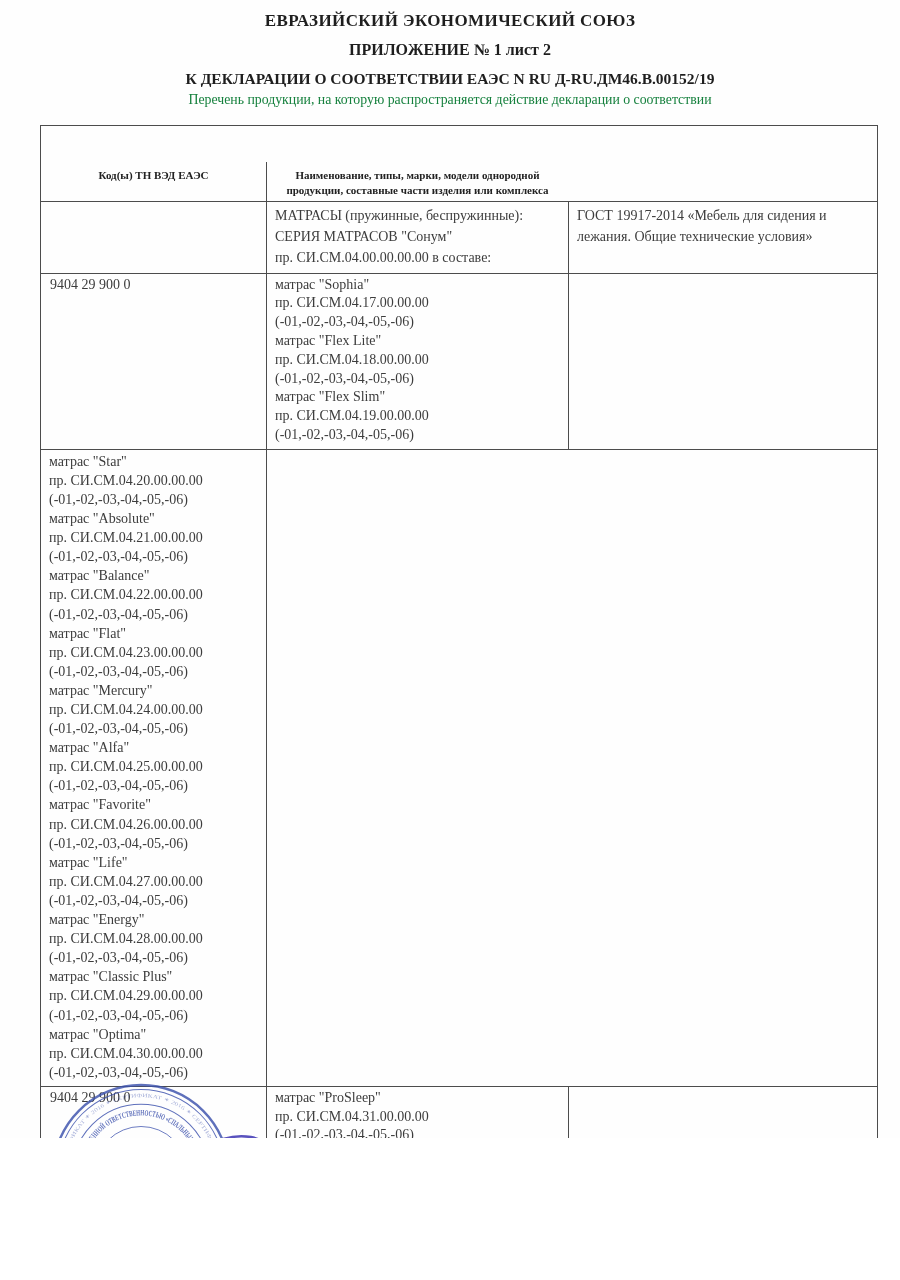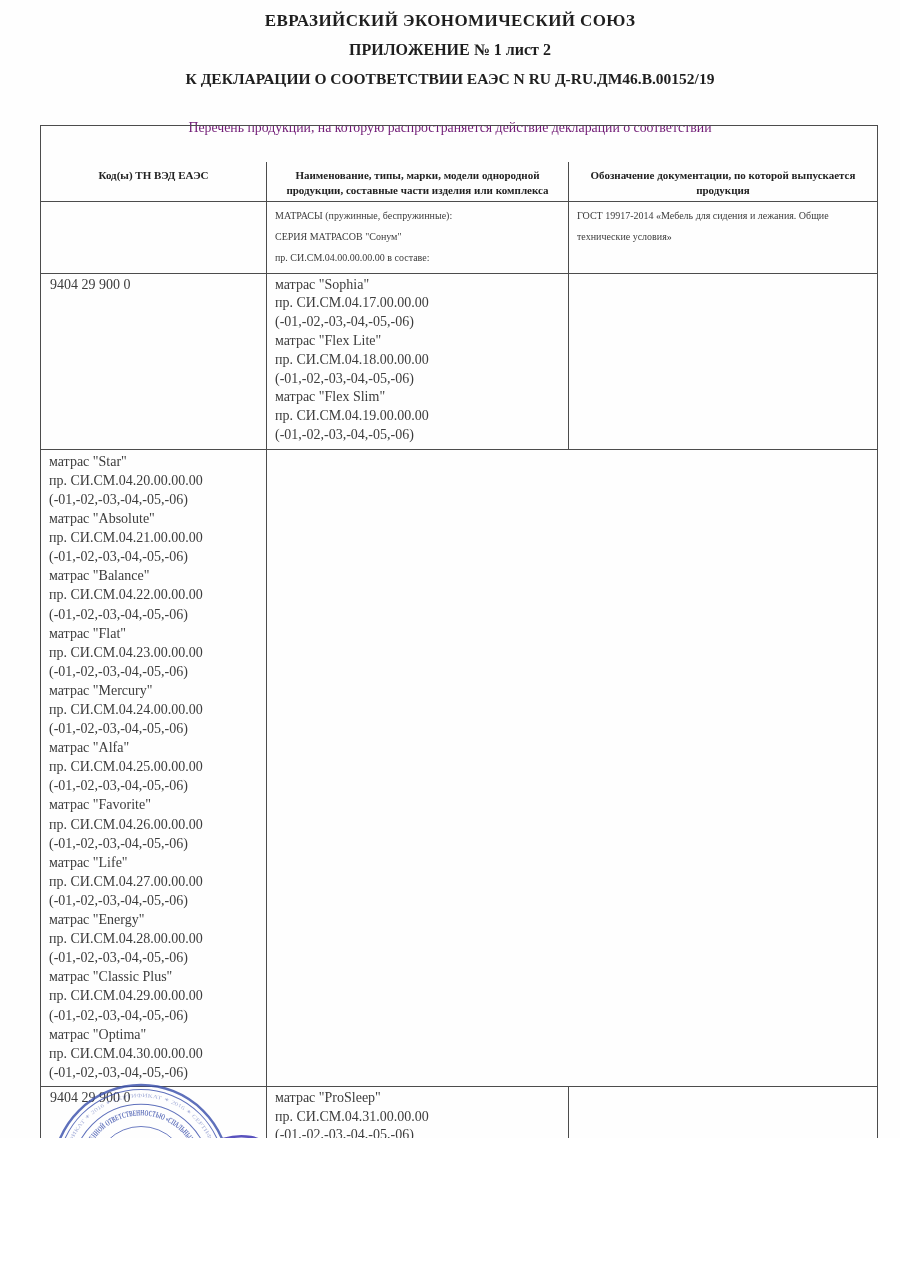--- a/index.html
+++ b/index.html
@@ -9,22 +9,22 @@
     background:#fefefe;
     font-family:"Liberation Serif","DejaVu Serif",serif;
     color:#2b2b2b;
     overflow:hidden;
   }
   
   .title-block{padding-top:11px;text-align:center;}
   .title-union{font-size:17px;font-weight:bold;letter-spacing:.4px;color:#1e1e1e;}
   .title-appendix{margin-top:10px;font-size:16px;font-weight:bold;color:#1e1e1e;}
   .title-declaration{margin-top:11px;font-size:15.5px;font-weight:bold;color:#1e1e1e;}
-  .table-caption{position:absolute;left:0;top:120px;width:900px;text-align:center;
-    font-size:13.8px;color:#701a75;}
+  .table-caption{position:absolute;left:0;top:92px;width:900px;text-align:center;
+    font-size:13.8px;color:#15803d;}
   
   .doc-table{
     position:absolute;left:40px;top:125px;width:838px;
     border:1.4px solid #4c4c4c;box-sizing:border-box;
   }
   .trow{display:grid;grid-template-columns:225px 302px 1fr;border-top:1.2px solid #4c4c4c;}
   .trow.thead{border-top:none;min-height:52px;}
   .cell{
     border-left:1.2px solid #4c4c4c;
     padding:2px 6px 4px 8px;
@@ -32,21 +32,21 @@
     white-space:pre-line;box-sizing:border-box;
   }
   .cell:first-child{border-left:none;}
   .hcell{
     font-weight:bold;font-size:11px;line-height:14.5px;
     text-align:center;padding:6px 14px 4px;color:#222;
     white-space:normal;
     margin-top:36px;
   }
   .row-0{min-height:64px;}
-  .row-0 .cell{font-size:10px;line-height:21.2px;padding-top:3px;}
+  .row-0 .cell{font-size:14px;line-height:21.2px;padding-top:3px;}
   .row-1{min-height:163px;}
   .row-2{min-height:633px;}
   .row-2 .cell{line-height:19.1px;}
   .row-3{min-height:113px;}
   .cell-code{padding-left:9px;}
   
   .mp-label{position:absolute;left:40px;top:1192px;font-size:15.5px;color:#222;letter-spacing:1px;}
   .podpis-line{position:absolute;left:103px;top:1202px;width:248px;height:1px;
     background:rgba(195,110,110,.5);}
   .podpis-caption{position:absolute;left:128px;top:1206px;font-size:7px;color:#9a9a9a;}
@@ -68,21 +68,20 @@
     <div class="title-union">ЕВРАЗИЙСКИЙ ЭКОНОМИЧЕСКИЙ СОЮЗ</div>
     <div class="title-appendix">ПРИЛОЖЕНИЕ № 1 лист 2</div>
     <div class="title-declaration">К ДЕКЛАРАЦИИ О СООТВЕТСТВИИ ЕАЭС N RU Д-RU.ДМ46.В.00152/19</div>
   </div>
   <div class="table-caption">Перечень продукции, на которую распространяется действие декларации о соответствии</div>
 
   <div class="doc-table">
     <div class="trow thead">
       <div class="cell hcell">Код(ы) ТН ВЭД ЕАЭС</div>
       <div class="cell hcell">Наименование, типы, марки, модели однородной продукции, составные части изделия или комплекса</div>
-      <div class="cell hcell">Обозначение документации, по которой выпускается продукция</div>
     </div>
     <div>
     <div class="trow row-0">
       <div class="cell cell-code"></div>
       <div class="cell cell-products">МАТРАСЫ (пружинные, беспружинные):
 СЕРИЯ МАТРАСОВ "Сонум"
 пр. СИ.СМ.04.00.00.00.00 в составе:</div>
       <div class="cell cell-doc">ГОСТ 19917-2014 «Мебель для сидения и лежания. Общие технические условия»</div>
     </div>
 

